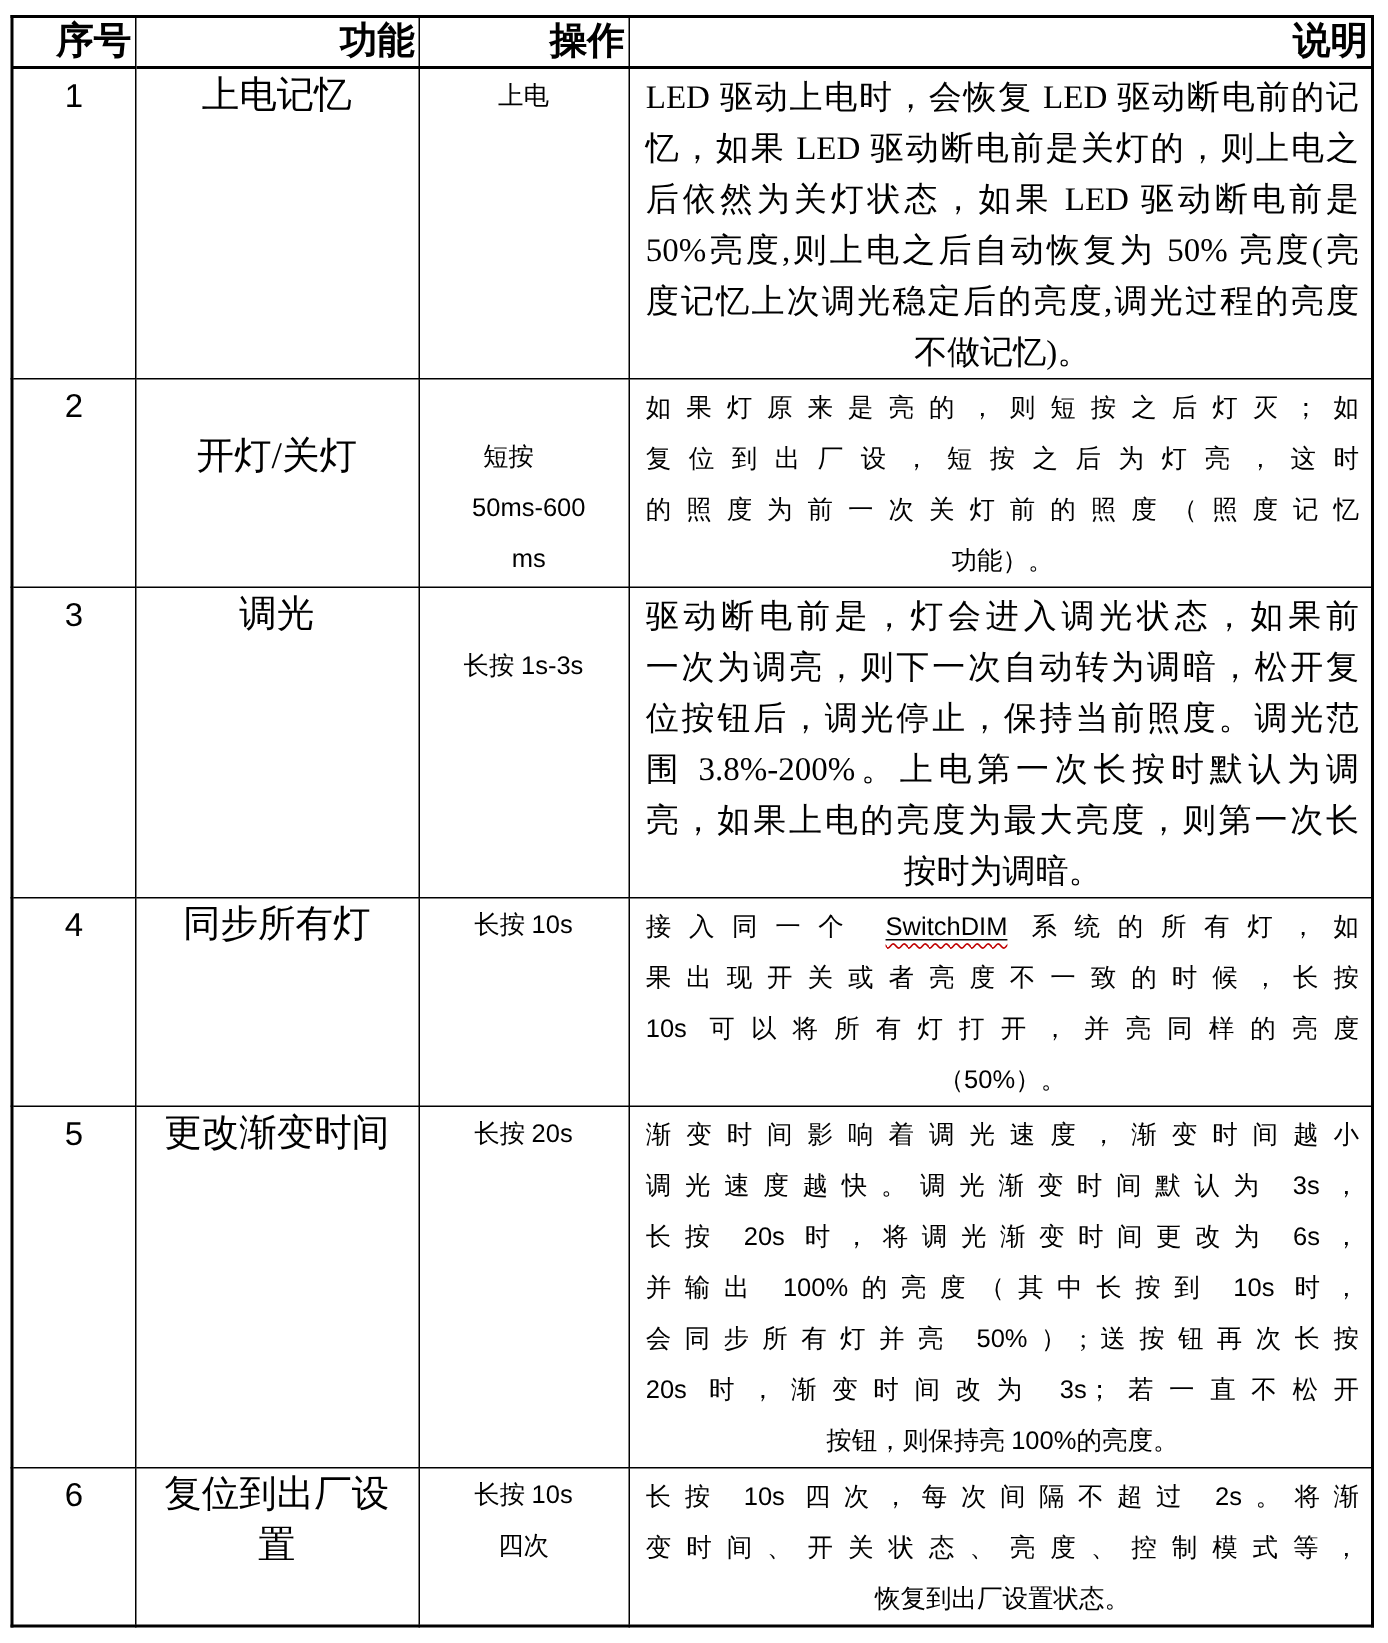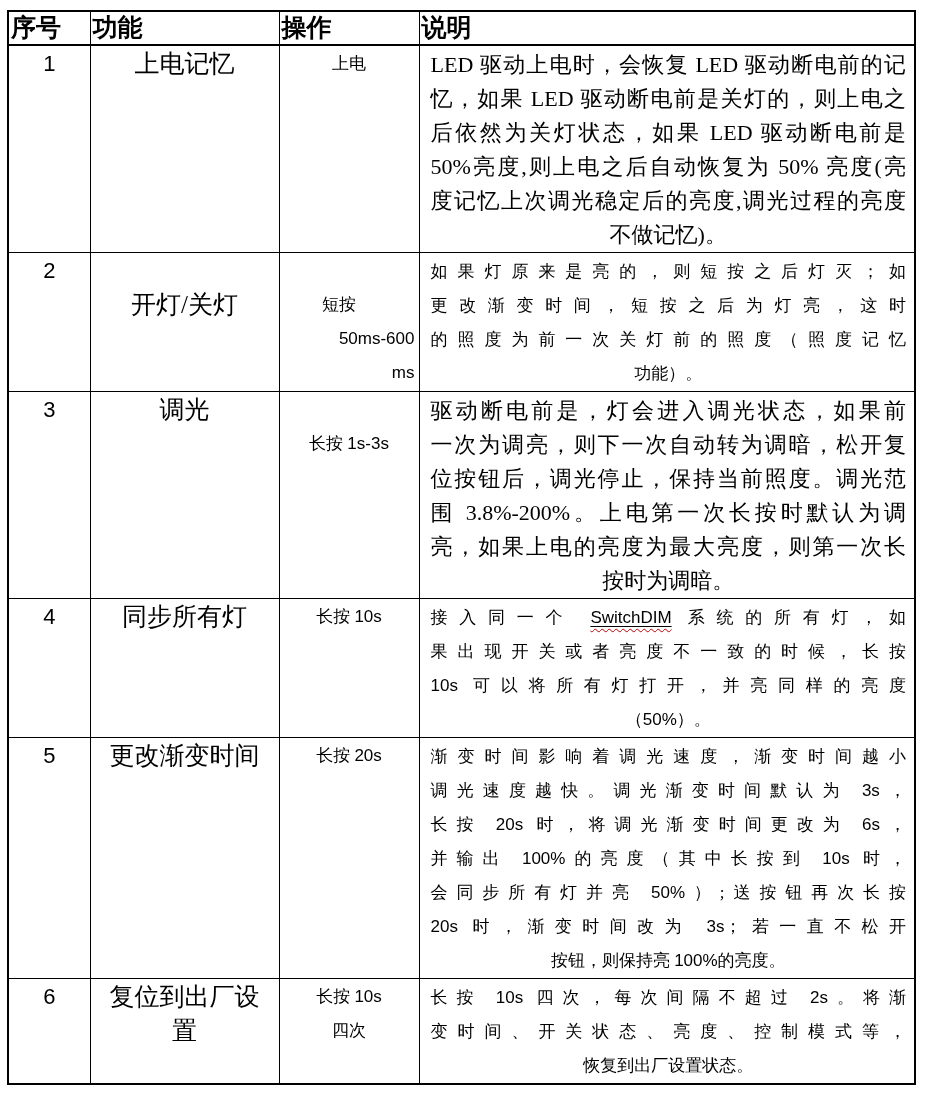--- a/index.html
+++ b/index.html
@@ -30,35 +30,35 @@
     vertical-align: top;
     padding: 1px 4px;
     overflow: hidden;
   }
   thead th {
     border-bottom: 2px solid #000000;
     font-weight: bold;
     font-size: 25px;
     height: 30px;
     line-height: 30px;
-    text-align: left;
+    text-align: right;
     padding: 1px 2px;
   }
   td.desc { padding: 2px 8px 0 11px; }
 
   .line { line-height: 34px; min-height: 34px; }
 
   
   .jline { text-align: justify; text-align-last: justify; }
   .lline { text-align: center; }
 
   
   .a-c     { text-align: center; }
   .a-right { text-align: center; padding-right: 20px; }
-  .a-left  { text-align: right;  padding-left: 7px;  }
+  .a-left  { text-align: center;  padding-left: 7px;  }
 
   td.num  { font-family: "Liberation Sans", "DejaVu Sans", sans-serif; font-size: 22px; text-align: center; }
   td.func { font-size: 25px; }
   td.op   { font-size: 17px; }
 
   .sz-sm { font-size: 22px; }
   .sz-lg { font-size: 17px; }
 
   
   .lat { font-family: "Liberation Sans", "DejaVu Sans", sans-serif; }
@@ -115,21 +115,21 @@
             <div class="line a-c">开灯/关灯</div>
           </td>
           <td class="op">
             <div class="line a-c">&nbsp;</div>
             <div class="line a-right">短按</div>
             <div class="line a-left"><span class="lat">50ms-600</span></div>
             <div class="line a-left"><span class="lat">ms</span></div>
           </td>
           <td class="desc sz-lg">
             <div class="line jline">如果灯原来是亮的，则短按之后灯灭；如</div>
-            <div class="line jline">更改渐变时间，短按之后为灯亮，这时</div>
+            <div class="line jline">复位到出厂设，短按之后为灯亮，这时</div>
             <div class="line jline">的照度为前一次关灯前的照度（照度记忆</div>
             <div class="line lline">功能）。</div>
           </td>
         </tr>
         <tr>
           <td class="num">
             <div class="line a-c">3</div>
           </td>
           <td class="func">
             <div class="line a-c">调光</div>

